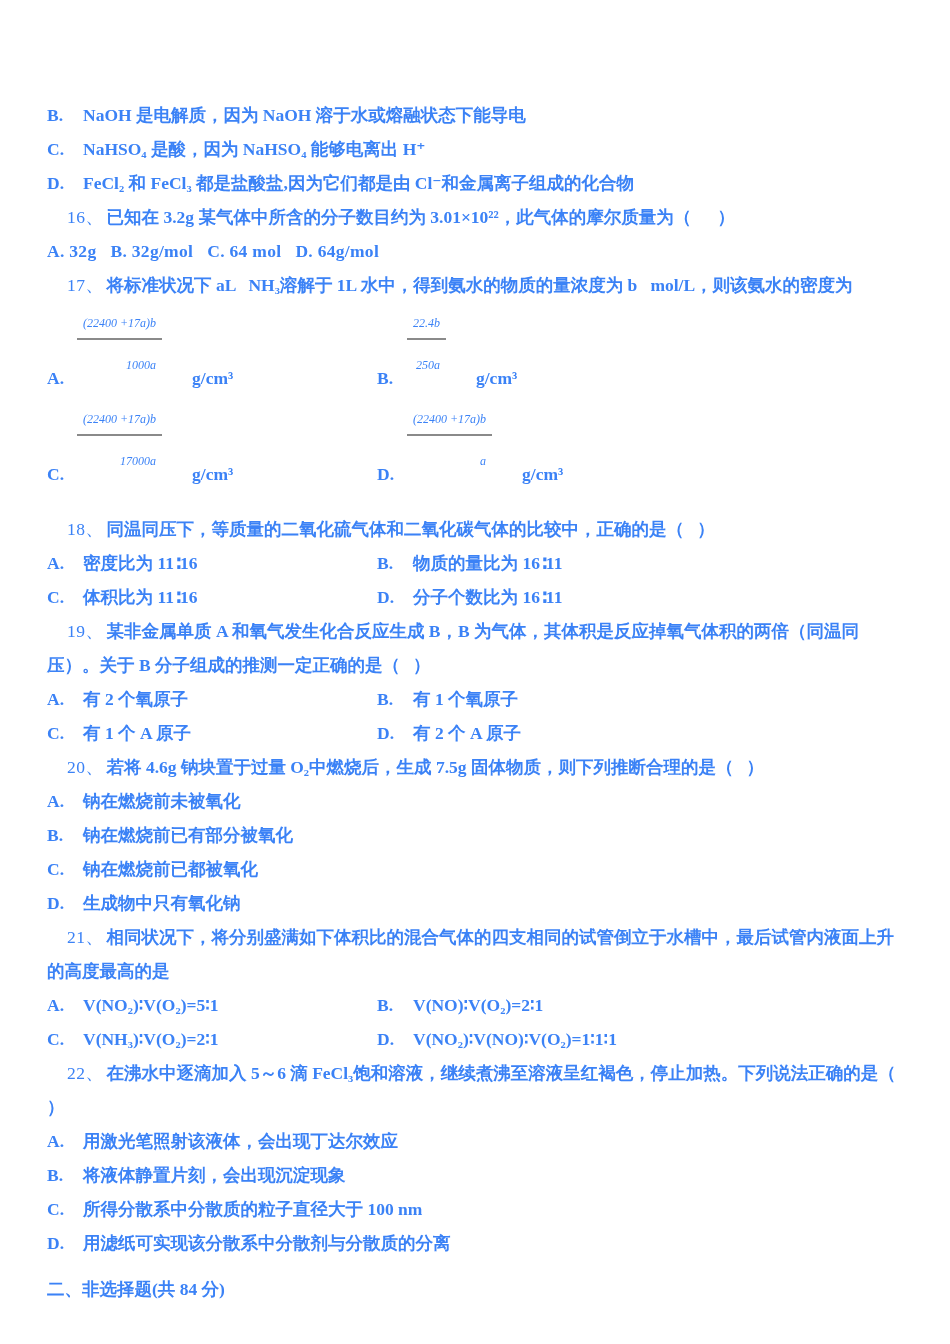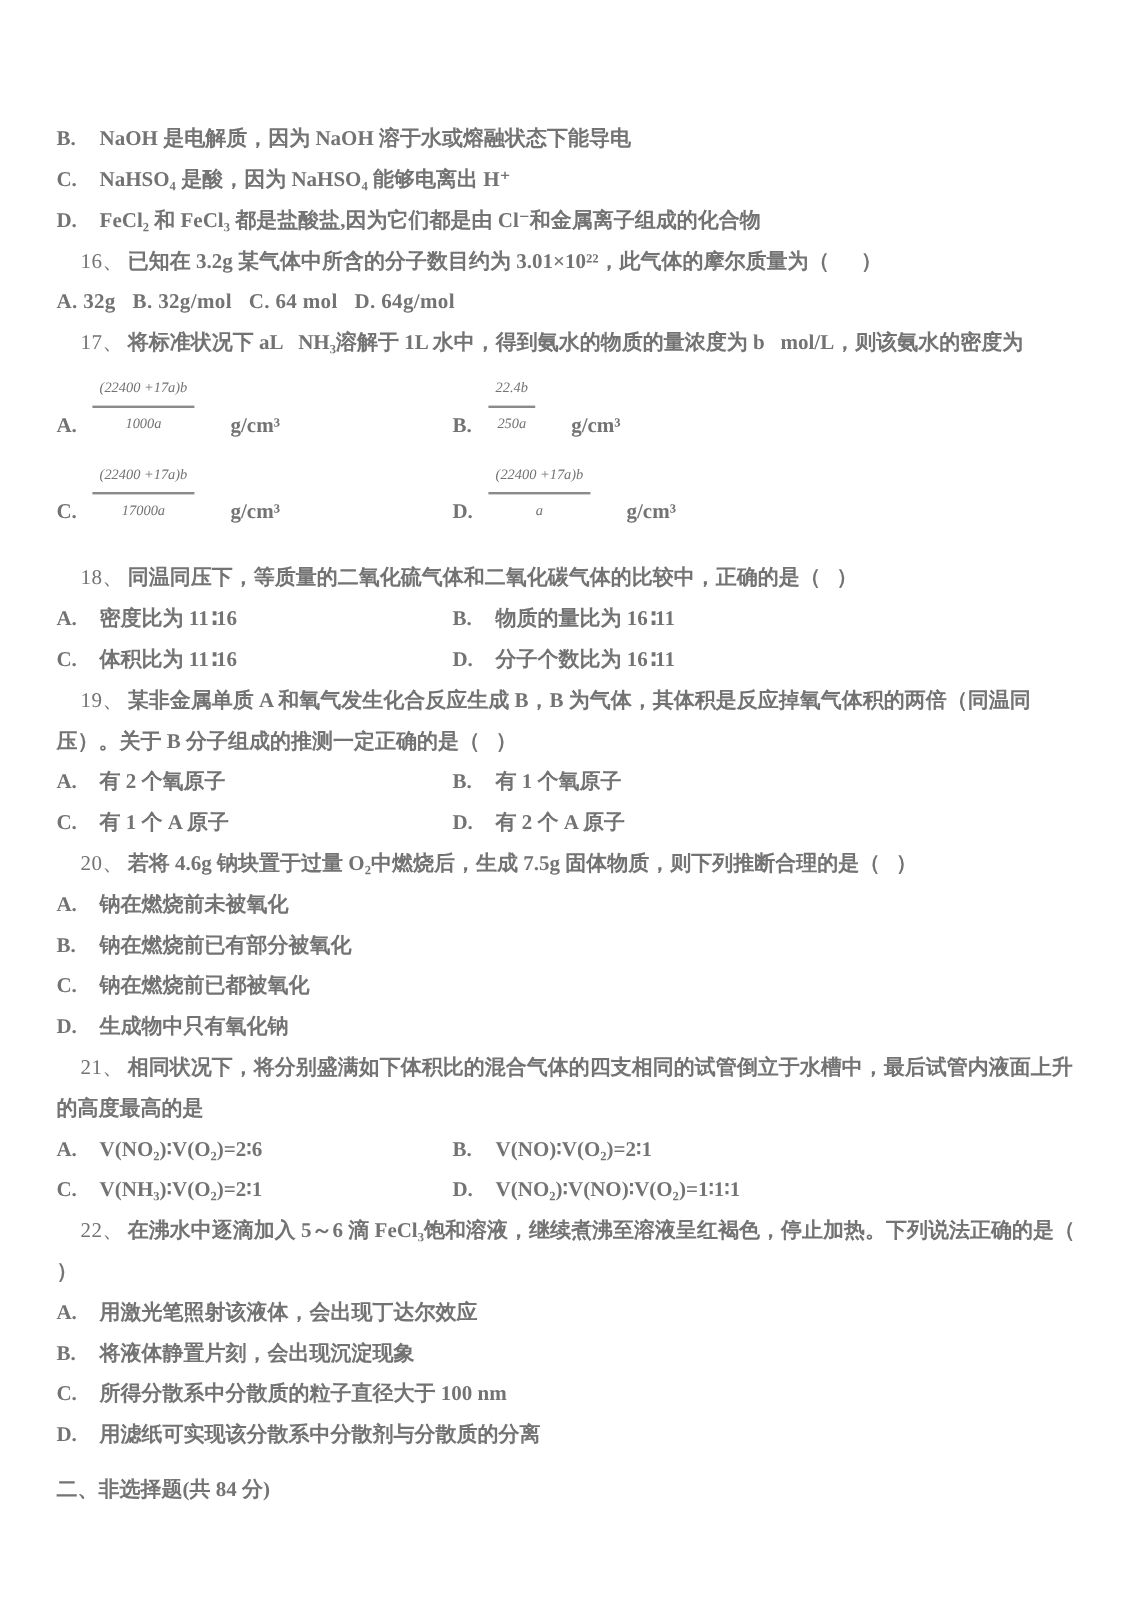--- a/index.html
+++ b/index.html
@@ -2,21 +2,21 @@
 <html><head>
 <meta charset="utf-8">
 <style>
   html,body{margin:0;padding:0;background:#ffffff;}
   .page{
     position:relative;
     width:950px;height:1344px;
     box-sizing:border-box;
     background:#ffffff;
     padding:98px 42px 0 47px;
-    color:#737373;
+    color:#3b82f6;
     font-family:"Liberation Serif","DejaVu Serif",serif;
     font-weight:700;
     font-size:17.5px;
     overflow:hidden;
   }
   .line{line-height:34px;min-height:34px;white-space:pre-wrap;}
   .stem{white-space:pre-wrap;}
   .qnum{font-weight:400;margin-right:3px;letter-spacing:0.5px;margin-left:20px;}
   .label{display:inline-block;min-width:36px;}
   .two-col{display:grid;grid-template-columns:330px 1fr;}
@@ -24,21 +24,21 @@
   .frac-row{display:grid;grid-template-columns:330px 1fr;margin-top:8px;}
   .frac-row.second{margin-top:16px;margin-bottom:26px;}
   .fopt{display:flex;align-items:flex-end;}
   .fopt .label{min-width:30px;margin-bottom:1px;}
   .frac{
     display:inline-block;text-align:center;
     font-family:"Liberation Serif","DejaVu Serif",serif;
     font-style:italic;font-weight:400;font-size:12px;
   }
   .frac .num{display:block;line-height:27px;border-bottom:2px solid #8a8a8a;padding:0 6px 1px;}
-  .frac .den{display:block;line-height:26px;padding:0 6px;}
+  .frac .den{display:block;line-height:26px;padding:12px 6px;text-align:right;}
   .unit{margin-left:30px;font-weight:700;margin-bottom:1px;}
   .section-title{margin-top:12px;}
 </style>
 </head>
 <body>
 
 <div class="page">
 
   <div class="line"><span class="label">B.</span><span class="text">NaOH 是电解质，因为 NaOH 溶于水或熔融状态下能导电</span></div>
   <div class="line"><span class="label">C.</span><span class="text">NaHSO₄ 是酸，因为 NaHSO₄ 能够电离出 H⁺</span></div>
@@ -108,21 +108,21 @@
   </div>
 
   <div class="line"><span class="qnum">20、</span><span class="stem">若将 4.6g 钠块置于过量 O₂中燃烧后，生成 7.5g 固体物质，则下列推断合理的是（   ）</span></div>
   <div class="line"><span class="label">A.</span><span class="text">钠在燃烧前未被氧化</span></div>
   <div class="line"><span class="label">B.</span><span class="text">钠在燃烧前已有部分被氧化</span></div>
   <div class="line"><span class="label">C.</span><span class="text">钠在燃烧前已都被氧化</span></div>
   <div class="line"><span class="label">D.</span><span class="text">生成物中只有氧化钠</span></div>
 
   <div class="line"><span class="qnum">21、</span><span class="stem">相同状况下，将分别盛满如下体积比的混合气体的四支相同的试管倒立于水槽中，最后试管内液面上升的高度最高的是</span></div>
   <div class="line two-col">
-    <div><span class="label">A.</span><span class="text">V(NO₂)∶V(O₂)=2∶6</span></div>
+    <div><span class="label">A.</span><span class="text">V(NO₂)∶V(O₂)=5∶1</span></div>
     <div><span class="label">B.</span><span class="text">V(NO)∶V(O₂)=2∶1</span></div>
   </div>
   <div class="line two-col">
     <div><span class="label">C.</span><span class="text">V(NH₃)∶V(O₂)=2∶1</span></div>
     <div><span class="label">D.</span><span class="text">V(NO₂)∶V(NO)∶V(O₂)=1∶1∶1</span></div>
   </div>
 
   <div class="line"><span class="qnum">22、</span><span class="stem">在沸水中逐滴加入 5～6 滴 FeCl₃饱和溶液，继续煮沸至溶液呈红褐色，停止加热。下列说法正确的是（   ）</span></div>
   <div class="line"><span class="label">A.</span><span class="text">用激光笔照射该液体，会出现丁达尔效应</span></div>
   <div class="line"><span class="label">B.</span><span class="text">将液体静置片刻，会出现沉淀现象</span></div>

